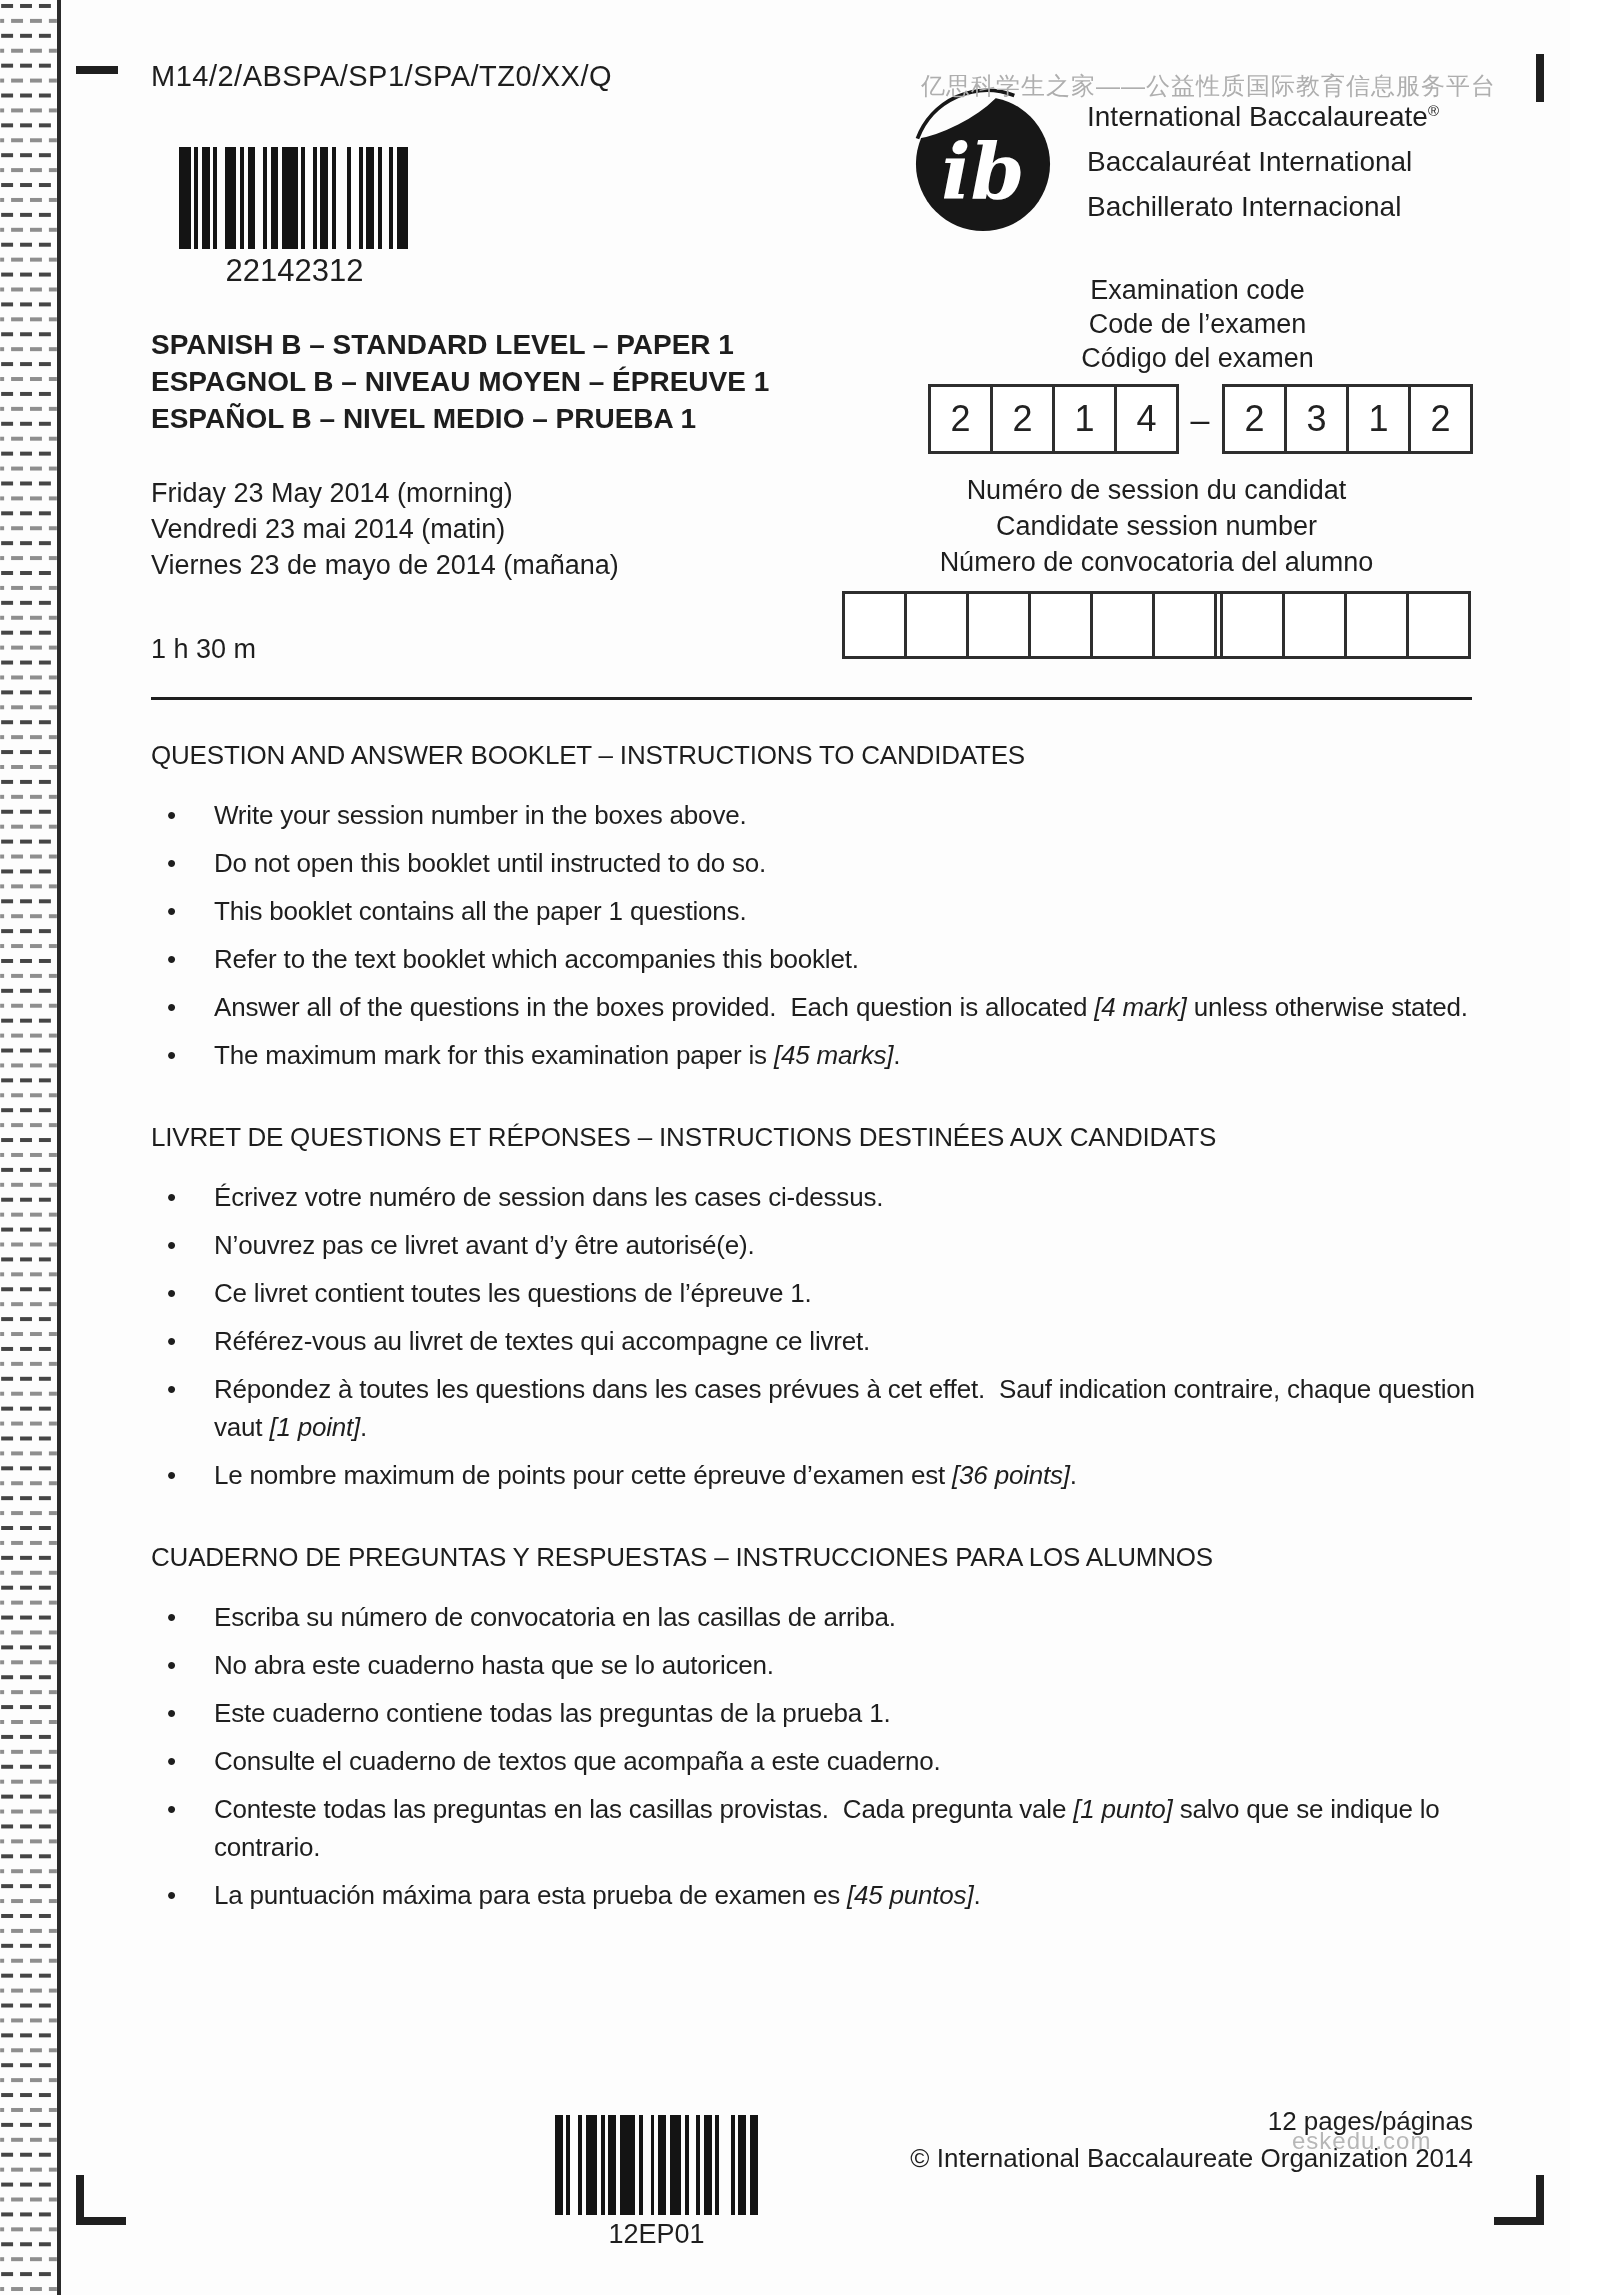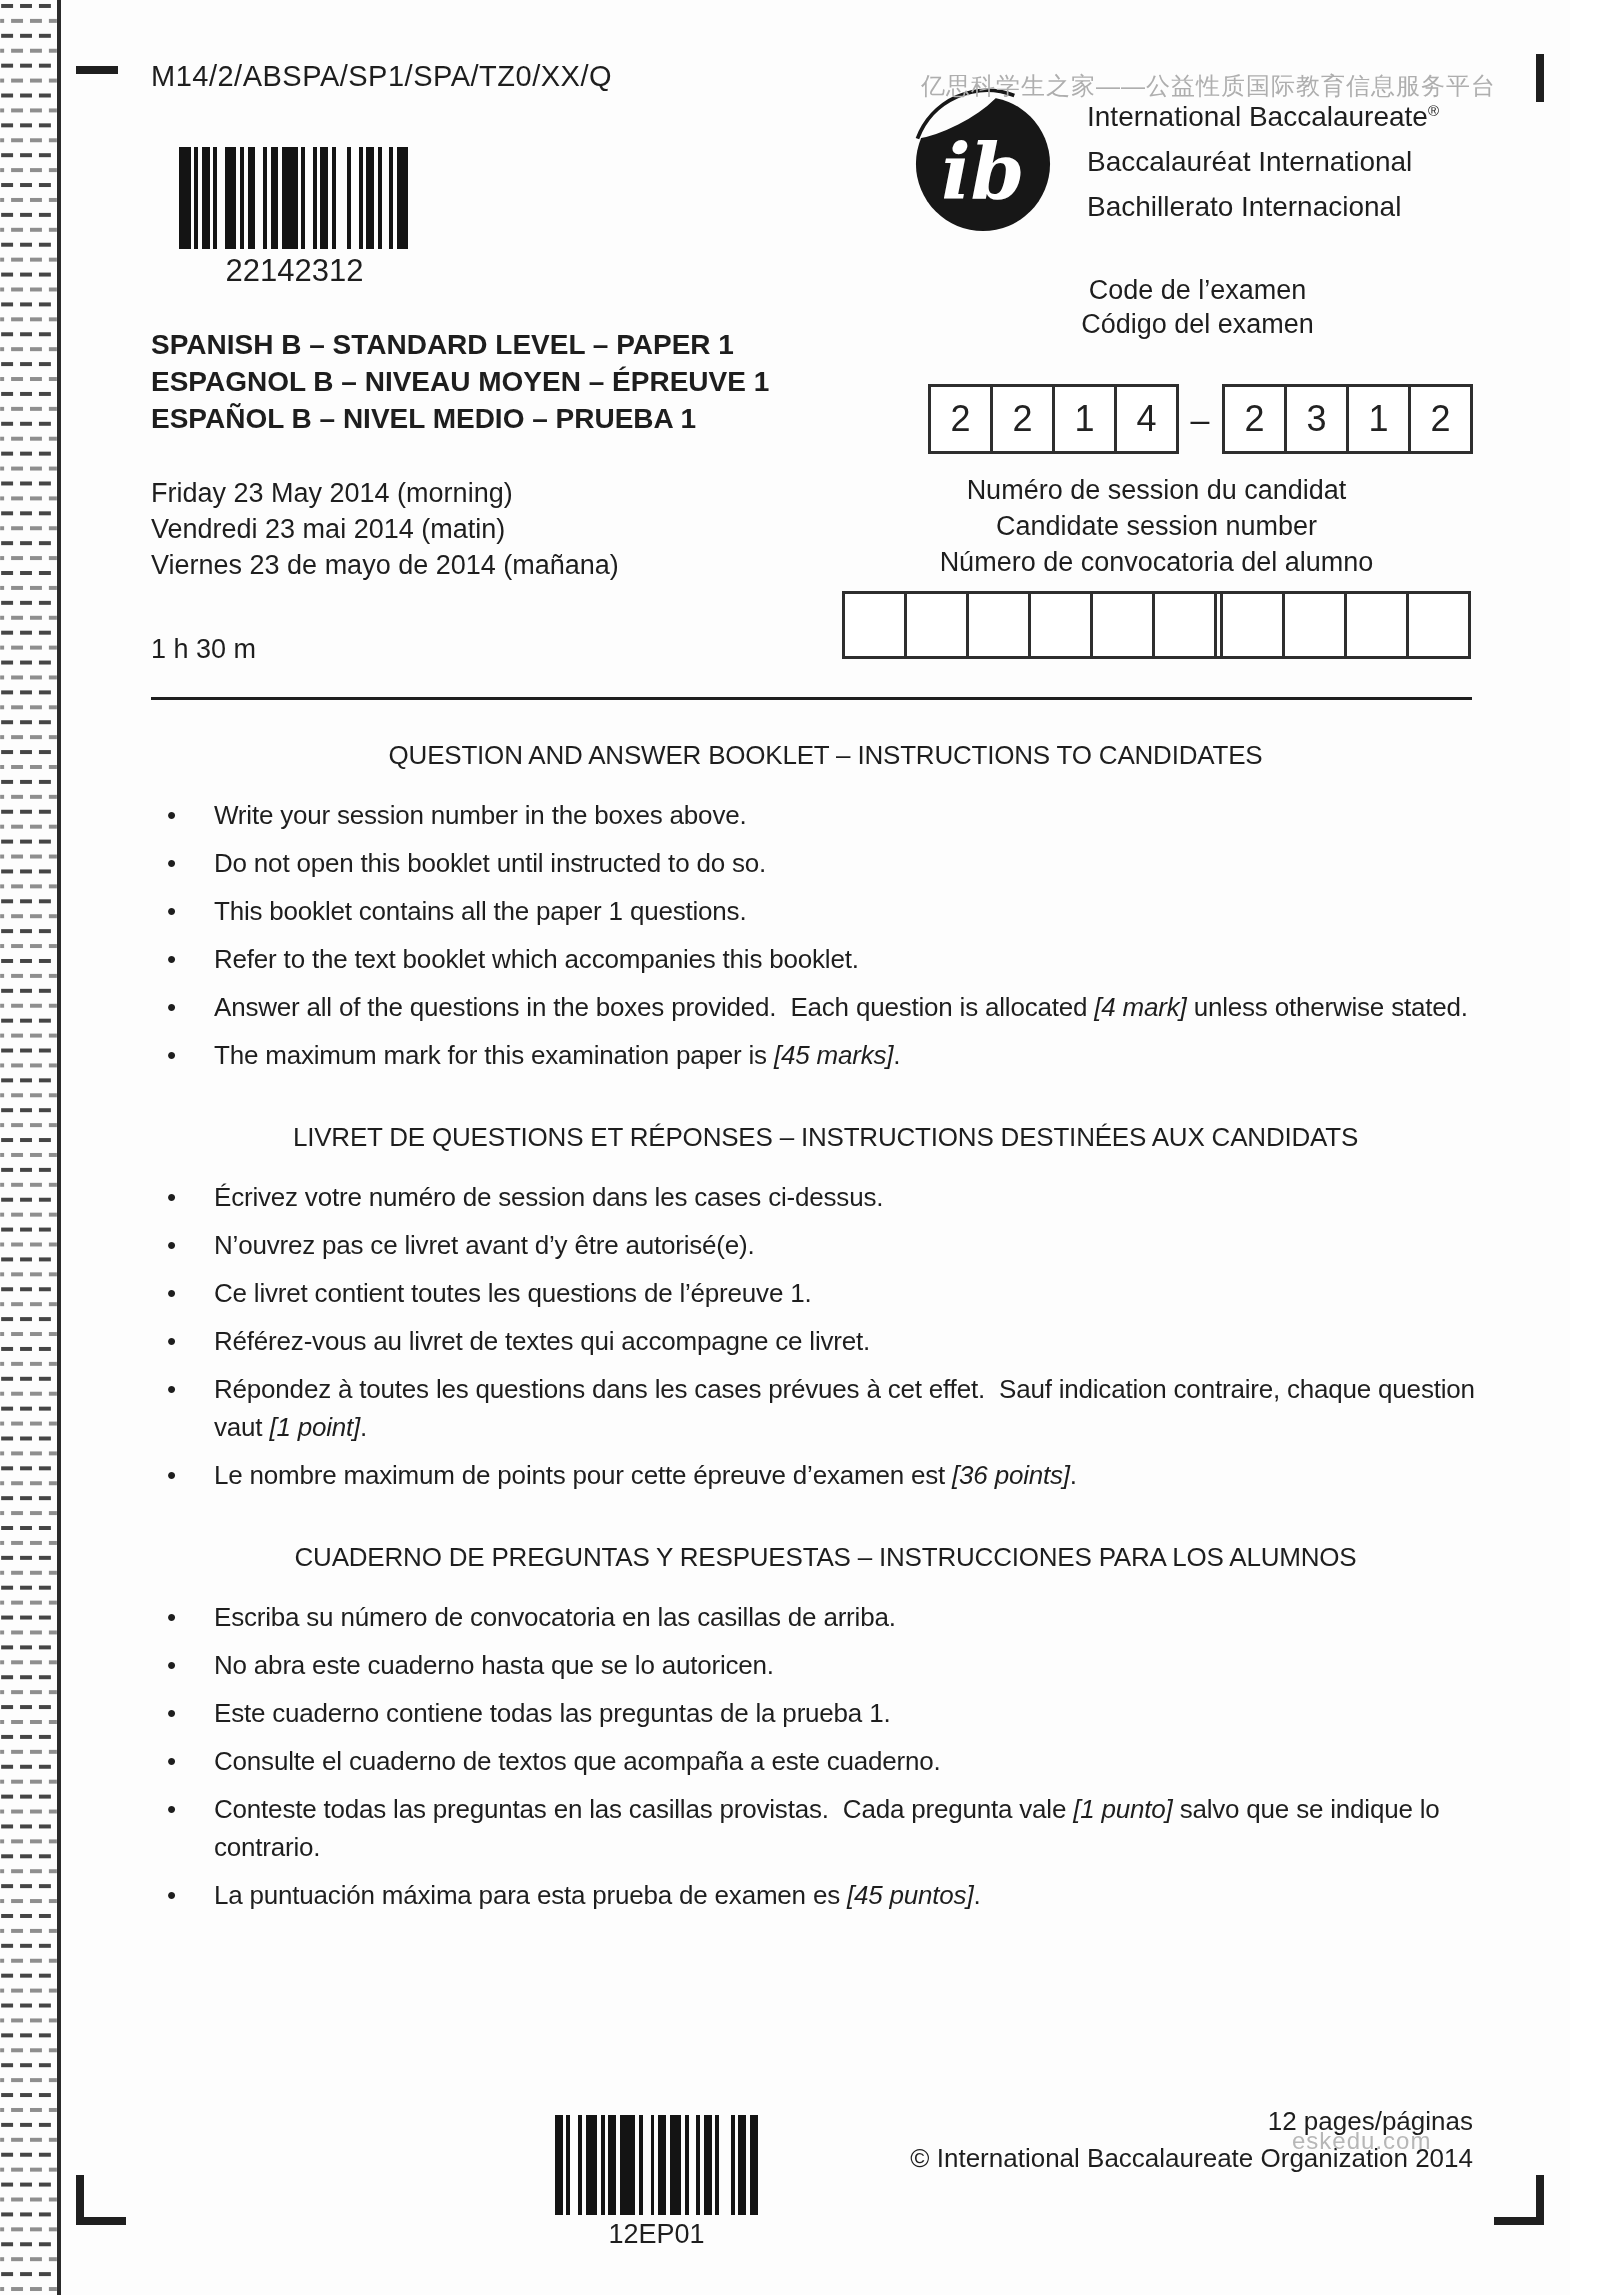--- a/index.html
+++ b/index.html
@@ -38,21 +38,21 @@
   
   .session-label{left:884px;top:472px;width:545px;text-align:center;font-size:27px;line-height:36px;}
   .session-row{left:842px;top:591px;display:flex;border:3px solid #2e2e2e;height:62px;background:#fff;}
   .cells{display:flex;}
   .scell{width:59px;border-left:3px solid #2e2e2e;}
   .cells .scell:first-child{border-left:none;}
   .session-divider{width:3px;border-left:3px solid #2e2e2e;border-right:3px solid #2e2e2e;background:#fff;}
   
   .rule{left:151px;top:697px;width:1321px;height:3px;background:#1f1f1f;}
   .content{left:151px;top:736px;width:1349px;font-size:26px;letter-spacing:-0.2px;}
-  .sec-head{font-size:26px;line-height:38px;margin:0 0 22px 0;font-weight:normal;text-align:center;}
+  .sec-head{font-size:26px;line-height:38px;margin:0 0 22px 0;font-weight:normal;}
   .sec{margin-bottom:44px;}
   ul.blist{list-style:none;margin:0;padding:0;}
   li.bullet{position:relative;padding-left:63px;margin-bottom:10px;line-height:38px;}
   li.bullet .dot{position:absolute;left:16px;top:0;}
   
   .barcode-bottom{left:555px;top:2115px;width:203px;height:100px;}
   .barcode-bottom-num{left:555px;top:2219px;width:203px;text-align:center;font-size:27px;}
   .footer-right{left:796px;top:2103px;width:677px;text-align:right;font-size:26px;line-height:37px;white-space:nowrap;}
   .wm-footer{left:1292px;top:2127px;font-size:24px;color:#b7b7b7;z-index:6;letter-spacing:1px;}
 </style>
@@ -131,20 +131,21 @@
     <path d="M7 38 A 50 50 0 0 1 72 9" fill="none" stroke="#171717" stroke-width="2.5"></path>
     <text x="51" y="78" text-anchor="middle" font-family="DejaVu Serif, serif" font-style="italic" font-weight="bold" font-size="52" fill="#ffffff">ib</text>
   </svg>
   <div class="abs ib-names">
     <div><span>International Baccalaureate</span><sup>®</sup></div>
     <div>Baccalauréat International</div>
     <div>Bachillerato Internacional</div>
   </div>
 
   <div class="abs exam-label">
+    <div>Examination code</div>
     <div>Code de l’examen</div>
     <div>Código del examen</div>
   </div>
   <div class="abs code-group exam-g1">
       <div class="ccell">2</div>
       <div class="ccell">2</div>
       <div class="ccell">1</div>
       <div class="ccell">4</div>
     </div>
   <div class="abs exam-dash">–</div>

